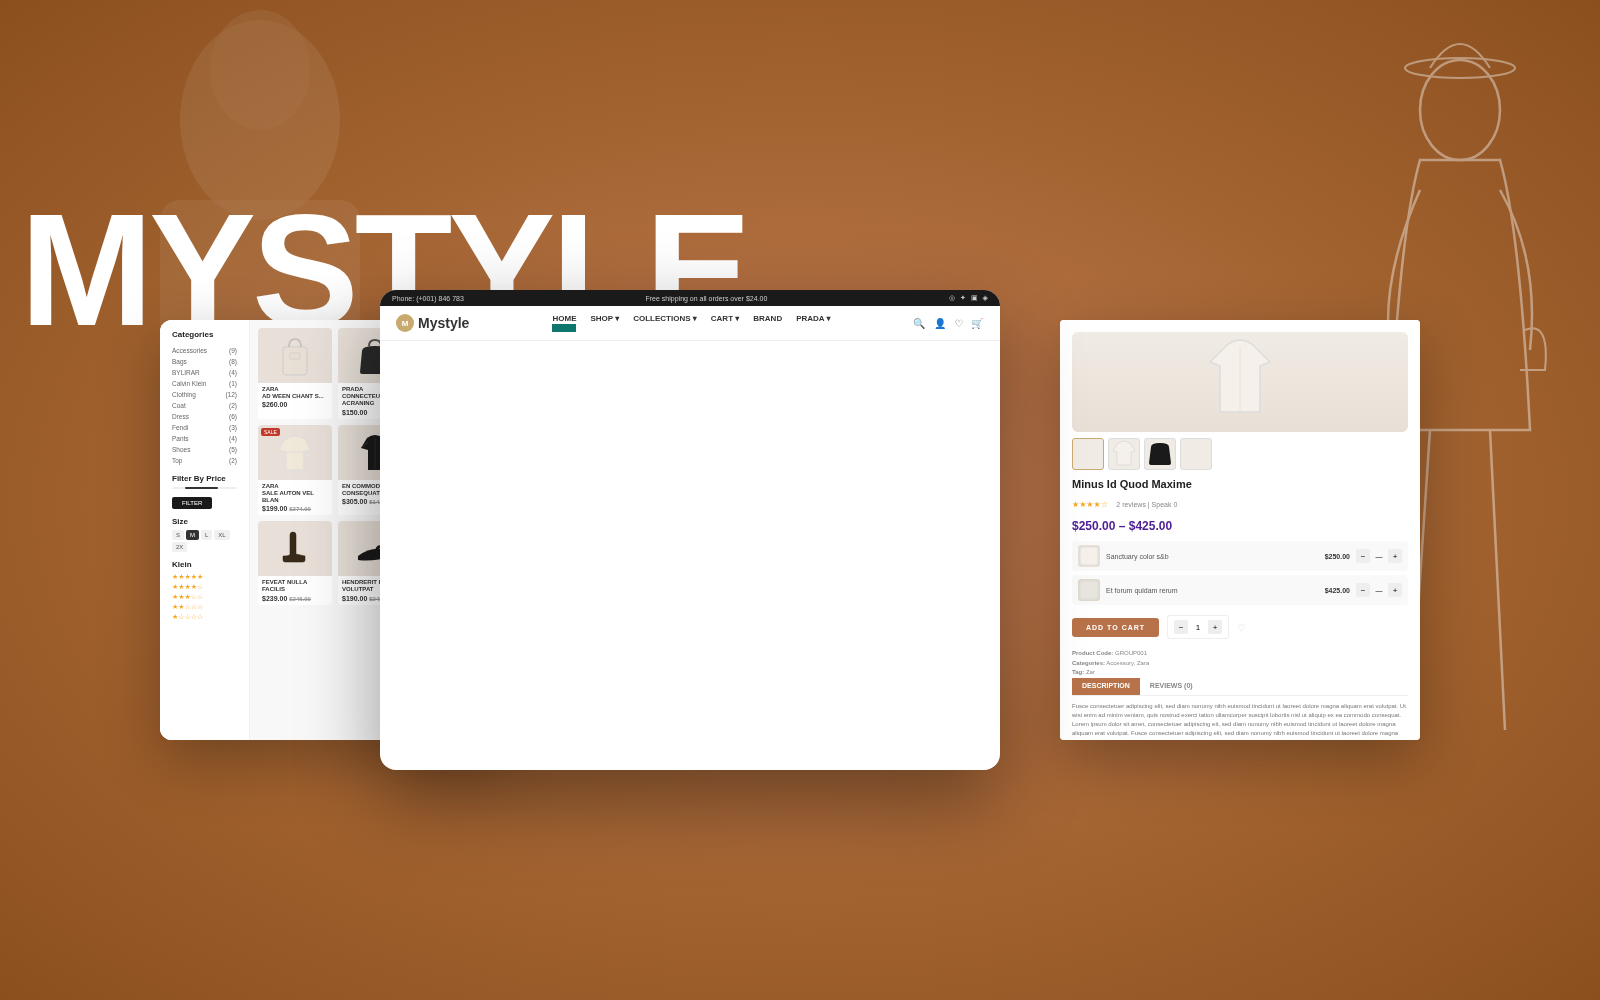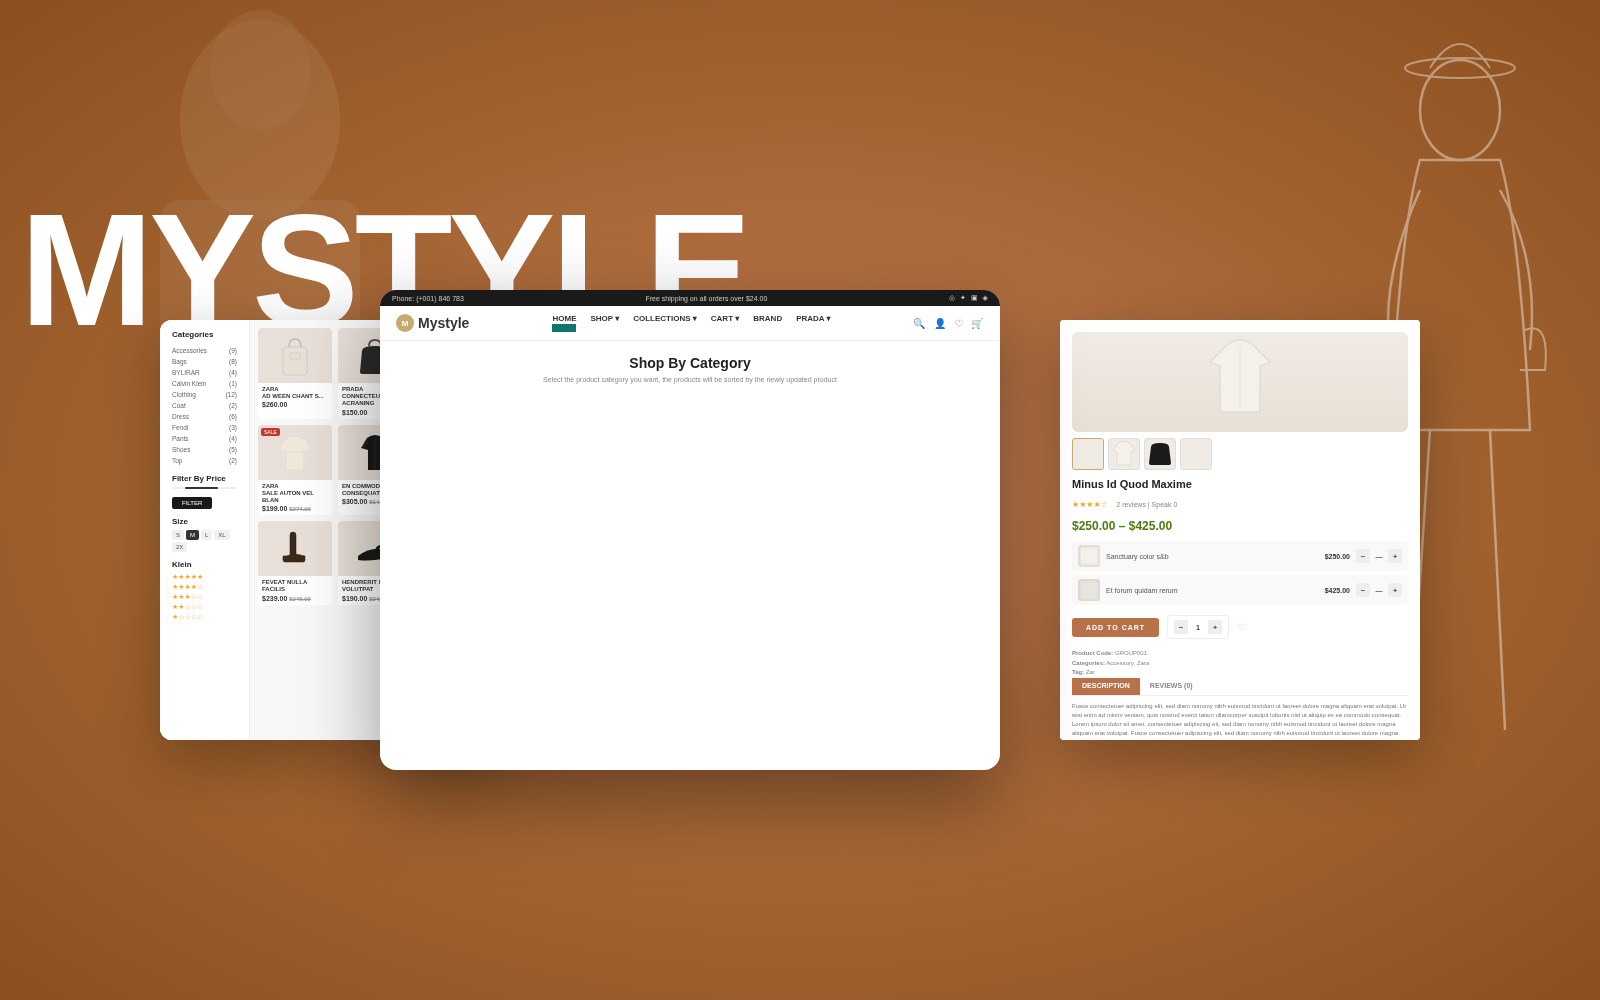--- a/index.html
+++ b/index.html
@@ -442,21 +442,21 @@
     .product-detail-desc {
       font-size: 6px;
       color: #777;
       line-height: 1.5;
       margin-bottom: 6px;
     }
 
     .product-detail-price {
       font-size: 12px;
       font-weight: 700;
-      color: #4d7c0f;
+      color: #4c1d95;
       margin-bottom: 8px;
     }
 
     .product-main-img {
       width: 100%;
       height: 110px;
       background: linear-gradient(180deg, #f0ebe4 0%, #e8e0d6 100%);
       border-radius: 6px;
       display: flex;
       align-items: center;
@@ -874,24 +874,20 @@
         </ul>
         <div class="nav-icons">
           <span>🔍</span>
           <span>👤</span>
           <span>♡</span>
           <span>🛒</span>
         </div>
       </div>
 
 
-      <div class="shop-category">
-        <h3>Shop By Category</h3>
-        <p>Select the product category you want, the products will be sorted by the newly updated product</p>
-      </div>
     </div>
   </div>
 
   <div class="screenshot-right">
     <div class="right-screen">
 
       <div class="product-main-img">
 
         <svg width="80" height="100" viewBox="0 0 80 100">
           <path d="M25 15 L10 30 L20 34 L20 80 L60 80 L60 34 L70 30 L55 15 Q48 8 40 8 Q32 8 25 15Z" fill="#f5f0ea" stroke="#ddd" stroke-width="1.5"></path>

